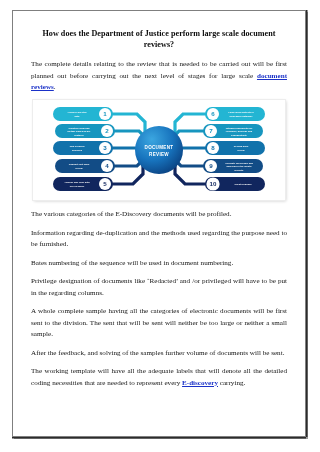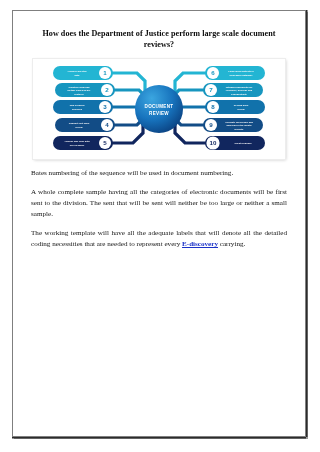--- a/index.html
+++ b/index.html
@@ -106,20 +106,21 @@
 </head>
 <body>
 
 <div class="page-shell">
   <div class="page">
     <div class="page-inner">
 
       <div class="doc-title">How does the Department of Justice perform large scale document reviews?</div>
 
 
+      <p class="para"><span>The complete details relating to the review that is needed to be carried out will be first planned out before carrying out the next level of stages for large scale </span><a class="inline-link" href="#">document reviews</a><span>.</span></p>
 
       <div class="diagram-wrap">
         <div class="diagram-card">
           <svg class="diag-svg" viewBox="0 0 252 100" xmlns="http://www.w3.org/2000/svg">
             <defs>
               <radialGradient id="centerGrad" cx="38%" cy="32%" r="78%">
                 <linearGradient id="lg1" x1="0" y1="0" x2="1" y2="0">
                   <stop offset="0%" stop-color="#35c6e0"></stop>
                     <stop offset="100%" stop-color="#18a6cc"></stop>
                 </linearGradient>
@@ -225,21 +226,25 @@
 
             <g>
               <circle cx="126" cy="50" r="24" fill="url(#cgrad)"></circle>
               <text class="center-text" x="126" y="49" text-anchor="middle">DOCUMENT</text>
               <text class="center-text" x="126" y="56" text-anchor="middle">REVIEW</text>
             </g>
           </svg>
         </div>
       </div>
 
+      <p class="para">The various categories of the E-Discovery documents will be profiled.</p>
+      <p class="para">Information regarding de-duplication and the methods used regarding the purpose need to be furnished.</p>
       <p class="para">Bates numbering of the sequence will be used in document numbering.</p>
+      <p class="para">Privilege designation of documents like ‘Redacted’ and /or privileged will have to be put in the regarding columns.</p>
       <p class="para">A whole complete sample having all the categories of electronic documents will be first sent to the division. The sent that will be sent will neither be too large or neither a small sample.</p>
+      <p class="para">After the feedback, and solving of the samples further volume of documents will be sent.</p>
 
       <p class="para"><span>The working template will have all the adequate labels that will denote all the detailed coding necessities that are needed to represent every </span><a class="inline-link" href="#">E-discovery</a><span> carrying.</span></p>
 
 
     </div>
   </div>
 </div>
 
 </body></html>

